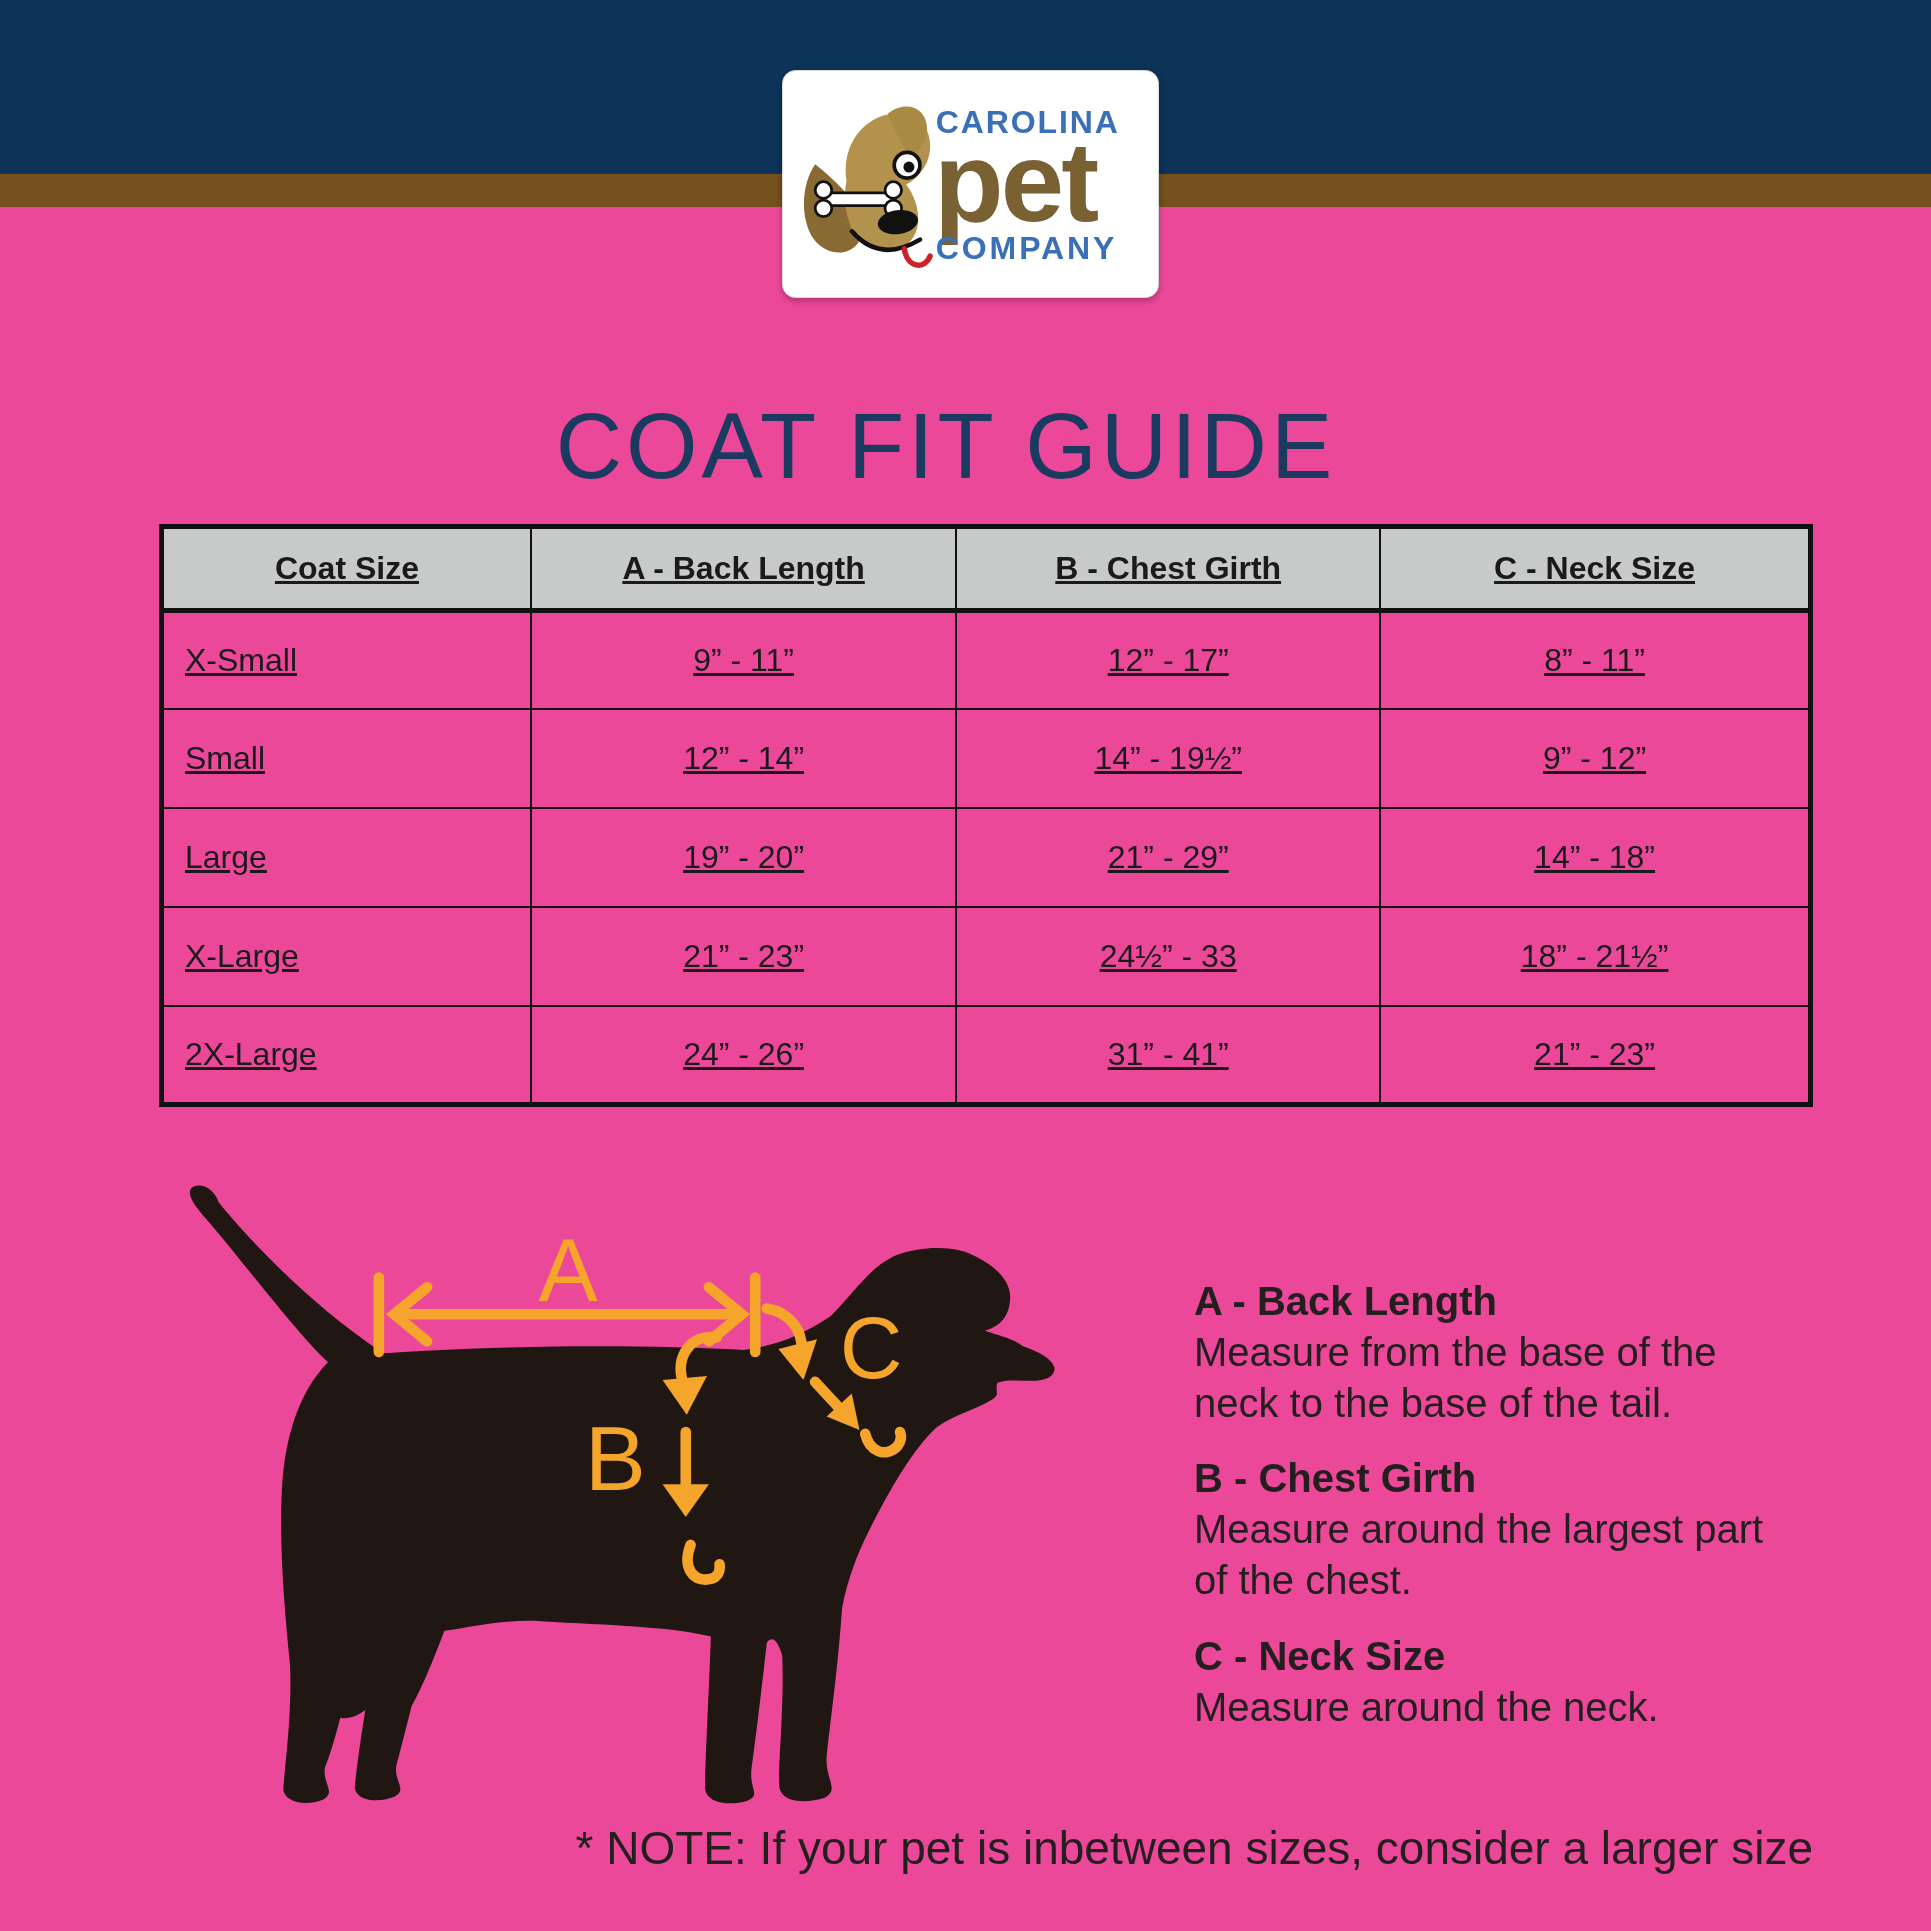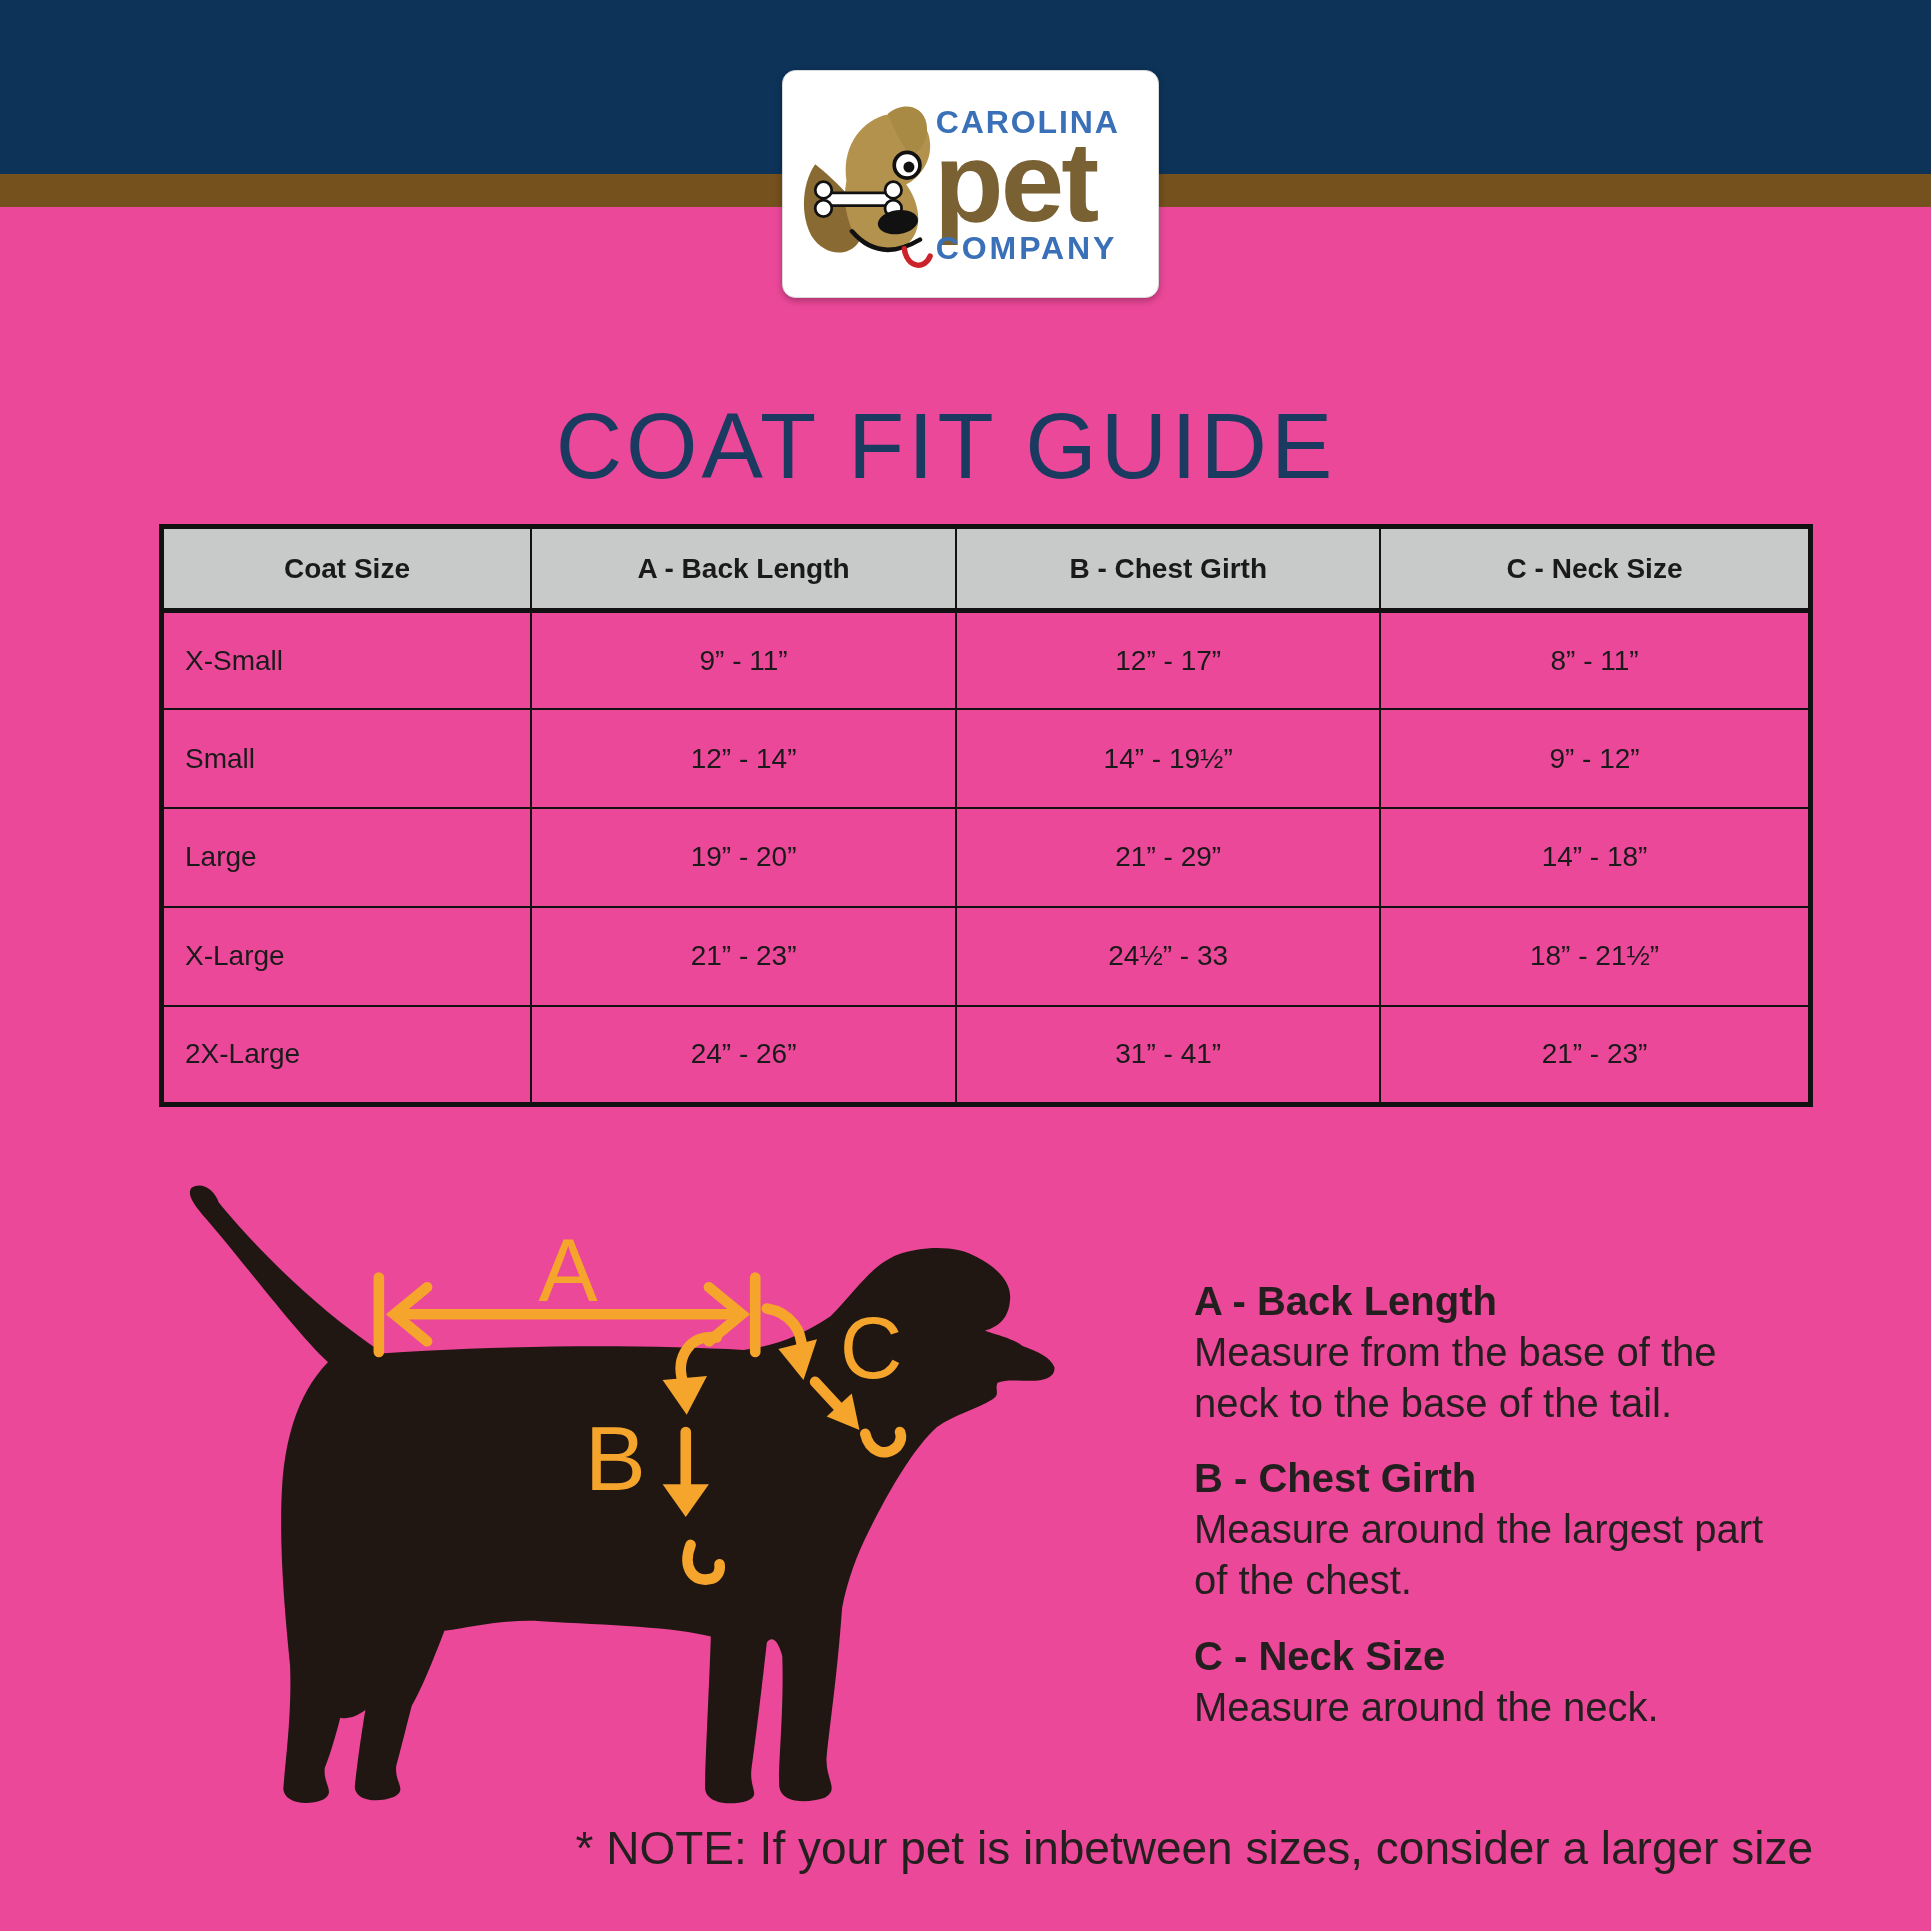--- a/index.html
+++ b/index.html
@@ -19,21 +19,21 @@
   .logo-line1{color:#3a70b7;font-weight:bold;font-size:32px;letter-spacing:1.9px;line-height:1;}
   .logo-line2{color:#7a6134;font-weight:bold;font-size:114px;line-height:.78;letter-spacing:-2.9px;margin-left:-1.9px;}
   .logo-line3{color:#3a70b7;font-weight:bold;font-size:32px;letter-spacing:2.9px;line-height:1;margin-top:5.8px;}
 
   
   .page-title{position:absolute;left:0;top:394px;width:1892px;text-align:center;
               font-size:92px;letter-spacing:3.9px;color:#1b3a5f;font-weight:400;}
 
   
   .size-table{position:absolute;left:159px;top:524px;width:1654px;height:583px;
-              border-collapse:collapse;table-layout:fixed;font-size:28px;}
+              border-collapse:collapse;table-layout:fixed;font-size:32px;text-decoration:underline;}
   .size-table th,.size-table td{border:2.9px solid #111;}
   .size-table{border:5.8px solid #111;}
   .size-table thead th{background:#c8cac9;height:77px;font-weight:600;border-bottom:5.8px solid #111;}
   .size-table tbody tr{height:83px;}
   .col-size{width:22.4%;}
   .col-a{width:25.8%;}
   .col-b{width:25.7%;}
   .col-c{width:26.1%;}
   .cell-size{text-align:left;padding-left:21px;}
   .cell-val{text-align:center;}

